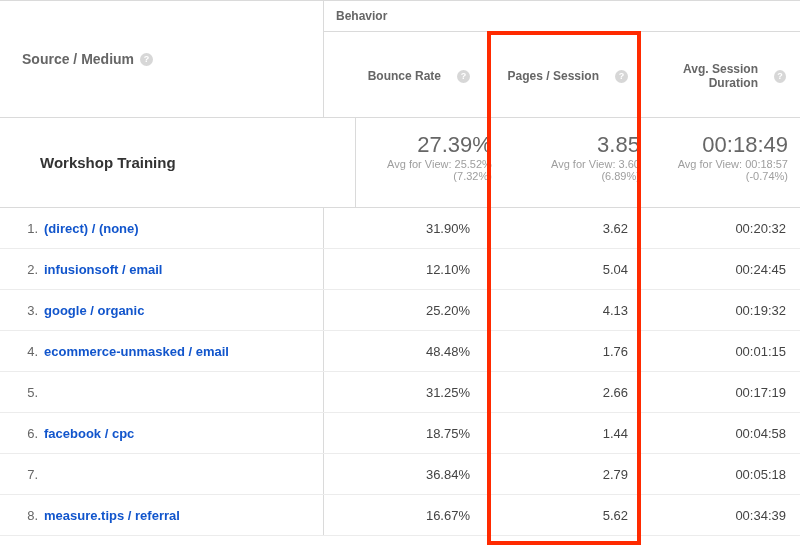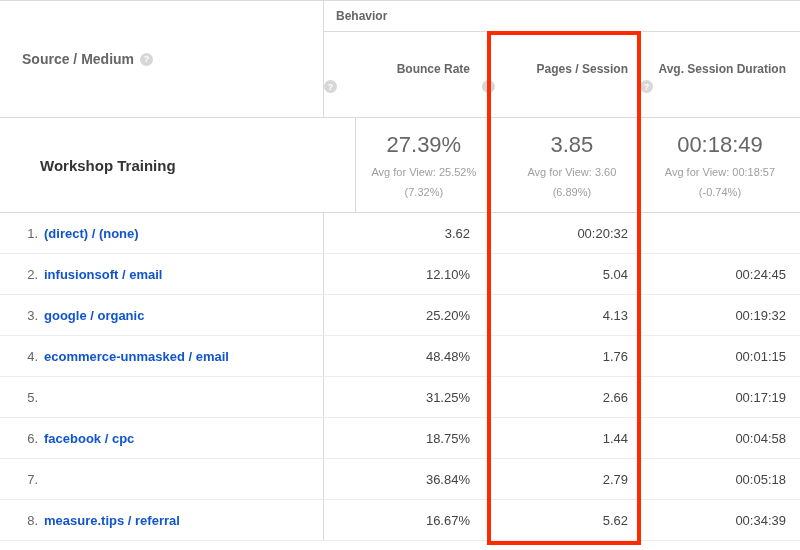--- a/index.html
+++ b/index.html
@@ -50,22 +50,22 @@
     }
     .metric-label {
       width: 158px;
       padding: 30px 12px 14px 0;
       text-align: right;
       font-size: 12px;
       color: #666;
       font-weight: bold;
       display: flex;
       justify-content: flex-end;
-      gap: 4px;
-      flex-direction: column;
+      align-items: center;
+      gap: 16px;
     }
     .metric-label.sortable { cursor: pointer; }
     .help-icon {
       display: inline-flex;
       align-items: center;
       justify-content: center;
       width: 13px;
       height: 13px;
       border-radius: 50%;
       background: #d7d7d7;
@@ -87,31 +87,31 @@
       font-weight: bold;
       font-size: 15px;
       color: #333;
       border-right: 1px solid #dadada;
       display: flex;
       align-items: center;
     }
     .summary-cell {
       width: 158px;
       padding: 14px 12px 14px 0;
-      text-align: center;
+      text-align: right;
     }
     .big-value {
       font-size: 22px;
       color: #666;
       font-weight: 400;
     }
     .sub-line {
       font-size: 11px;
       color: #9e9e9e;
-      margin-top: 8px;
+      margin-top: 0;
     }
     
     
     .data-row {
       display: flex;
       border-bottom: 1px solid #ececec;
       height: 41px;
     }
     .row-dim {
       width: 324px;
@@ -201,20 +201,21 @@
       <div class="sub-line">(-0.74%)</div>
     </div>
   </div>
 
   <div id="rows">
       <div class="data-row">
         <div class="row-dim">
           <span class="row-num">1.</span>
           <span class="row-link">(direct) / (none)</span>
         </div>
+        <div class="row-cell">31.90%</div>
         <div class="row-cell">3.62</div>
         <div class="row-cell">00:20:32</div>
       </div>
       <div class="data-row">
         <div class="row-dim">
           <span class="row-num">2.</span>
           <span class="row-link">infusionsoft / email</span>
         </div>
         <div class="row-cell">12.10%</div>
         <div class="row-cell">5.04</div>

